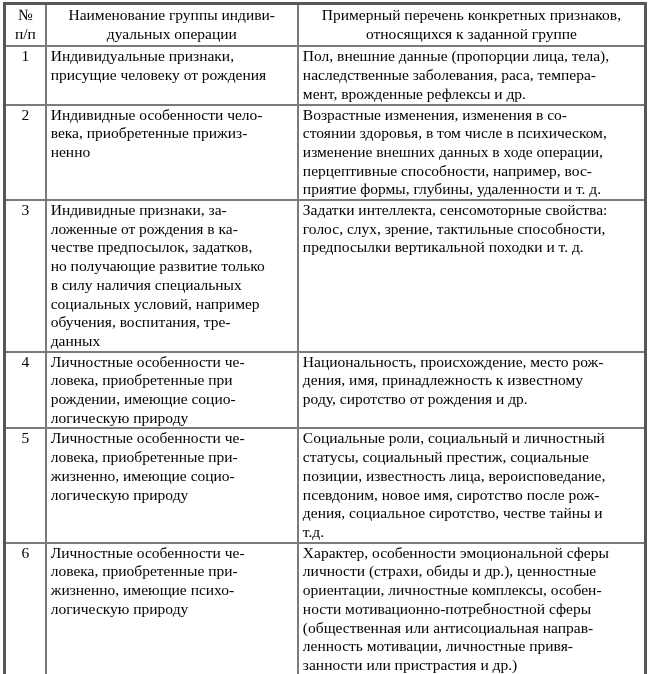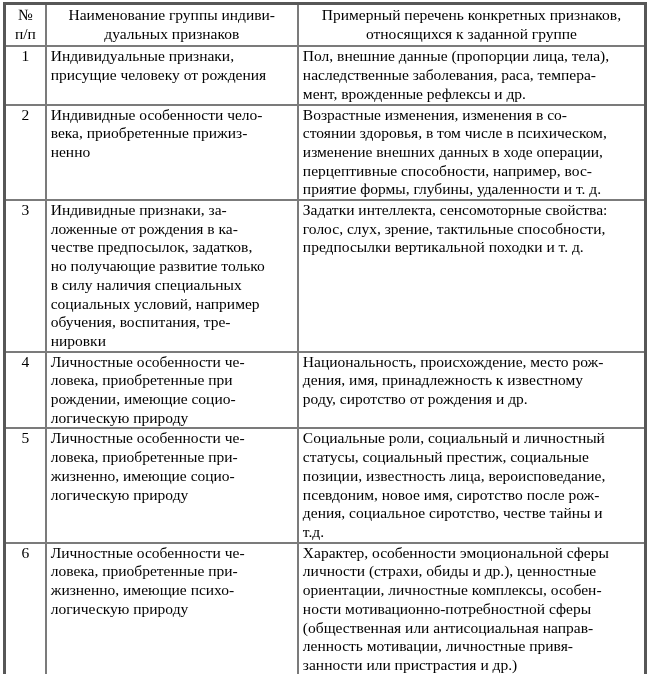--- a/index.html
+++ b/index.html
@@ -62,21 +62,21 @@
     <colgroup>
       <col class="c-num">
       <col class="c-group">
       <col class="c-feat">
     </colgroup>
     <thead>
       <tr>
         <th>№
 п/п</th>
         <th>Наименование группы индиви-
-дуальных признаков</th>
+дуальных операции</th>
         <th>Примерный перечень конкретных признаков,
 относящихся к заданной группе</th>
       </tr>
     </thead>
     <tbody>
       <tr>
         <td class="num-cell">1</td>
         <td class="group-cell">Индивидуальные признаки,
 присущие человеку от рождения</td>
         <td class="features-cell">Пол, внешние данные (пропорции лица, тела),
@@ -96,21 +96,21 @@
       </tr>
       <tr>
         <td class="num-cell">3</td>
         <td class="group-cell">Индивидные признаки, за-
 ложенные от рождения в ка-
 честве предпосылок, задатков,
 но получающие развитие только
 в силу наличия специальных
 социальных условий, например
 обучения, воспитания, тре-
-нировки</td>
+данных</td>
         <td class="features-cell">Задатки интеллекта, сенсомоторные свойства:
 голос, слух, зрение, тактильные способности,
 предпосылки вертикальной походки и т. д.</td>
       </tr>
       <tr>
         <td class="num-cell">4</td>
         <td class="group-cell">Личностные особенности че-
 ловека, приобретенные при
 рождении, имеющие социо-
 логическую природу</td>

